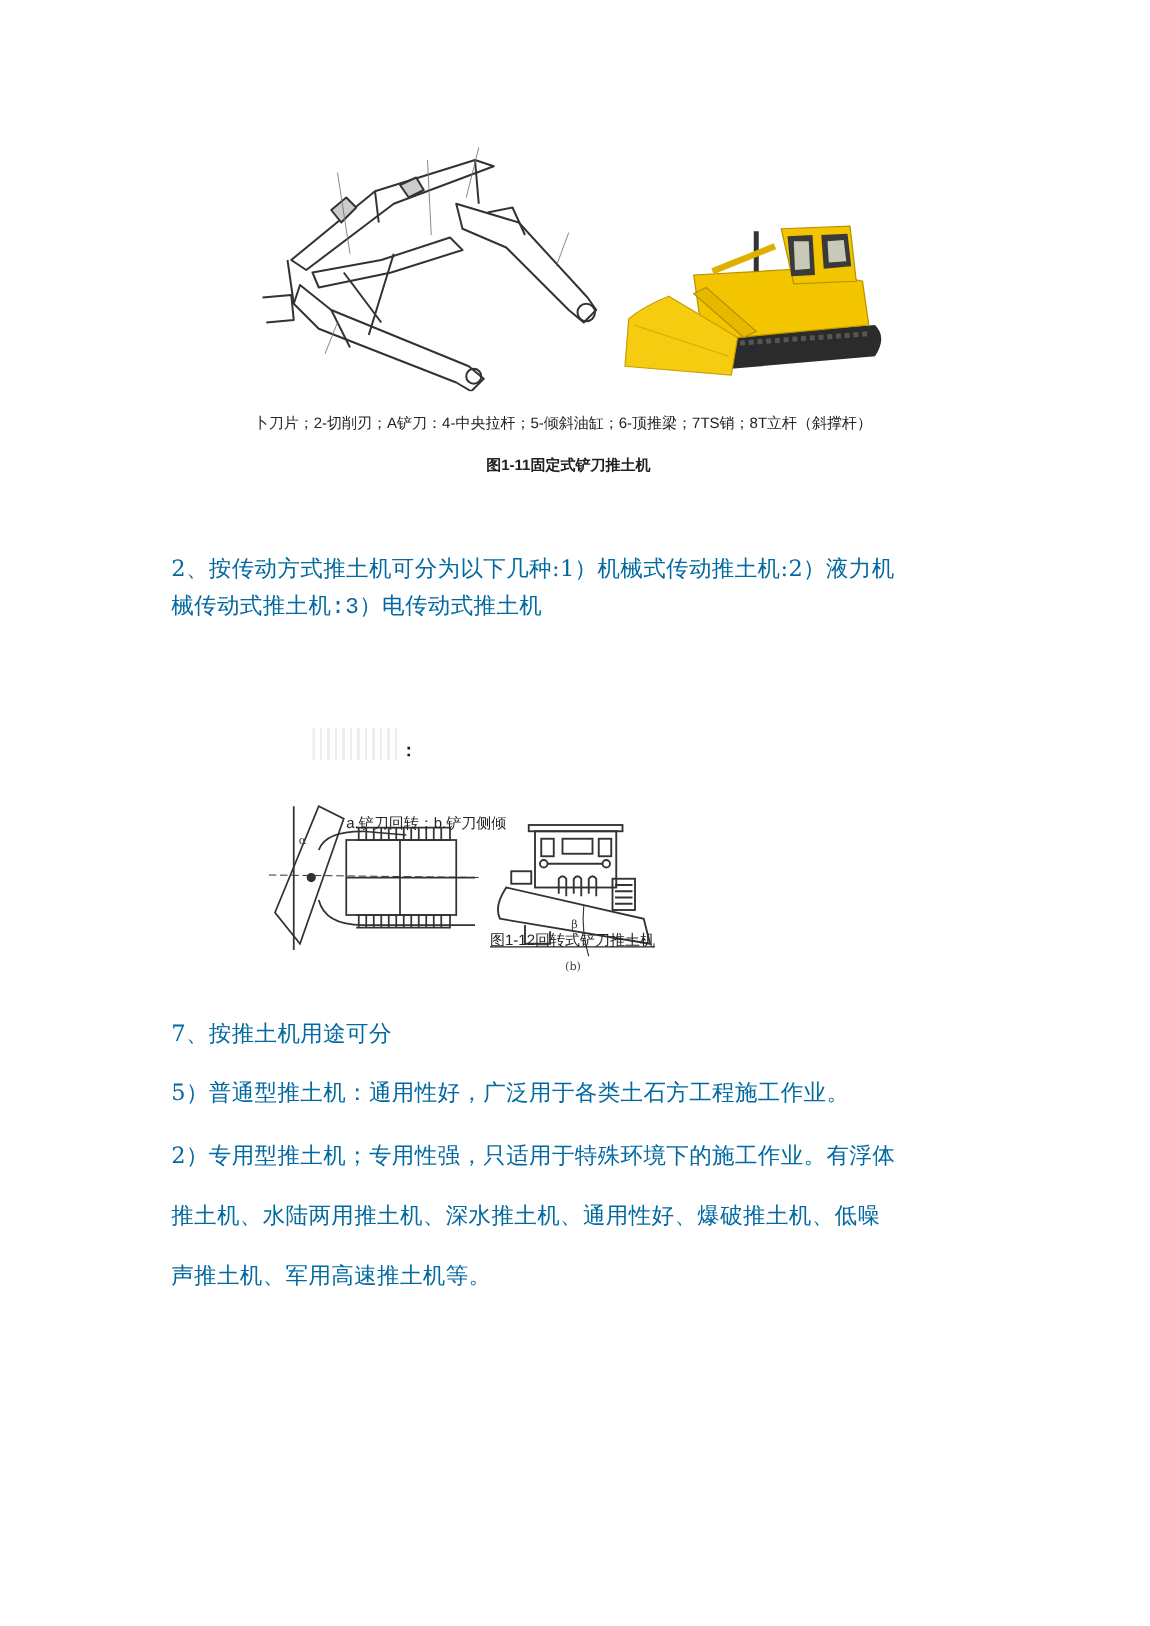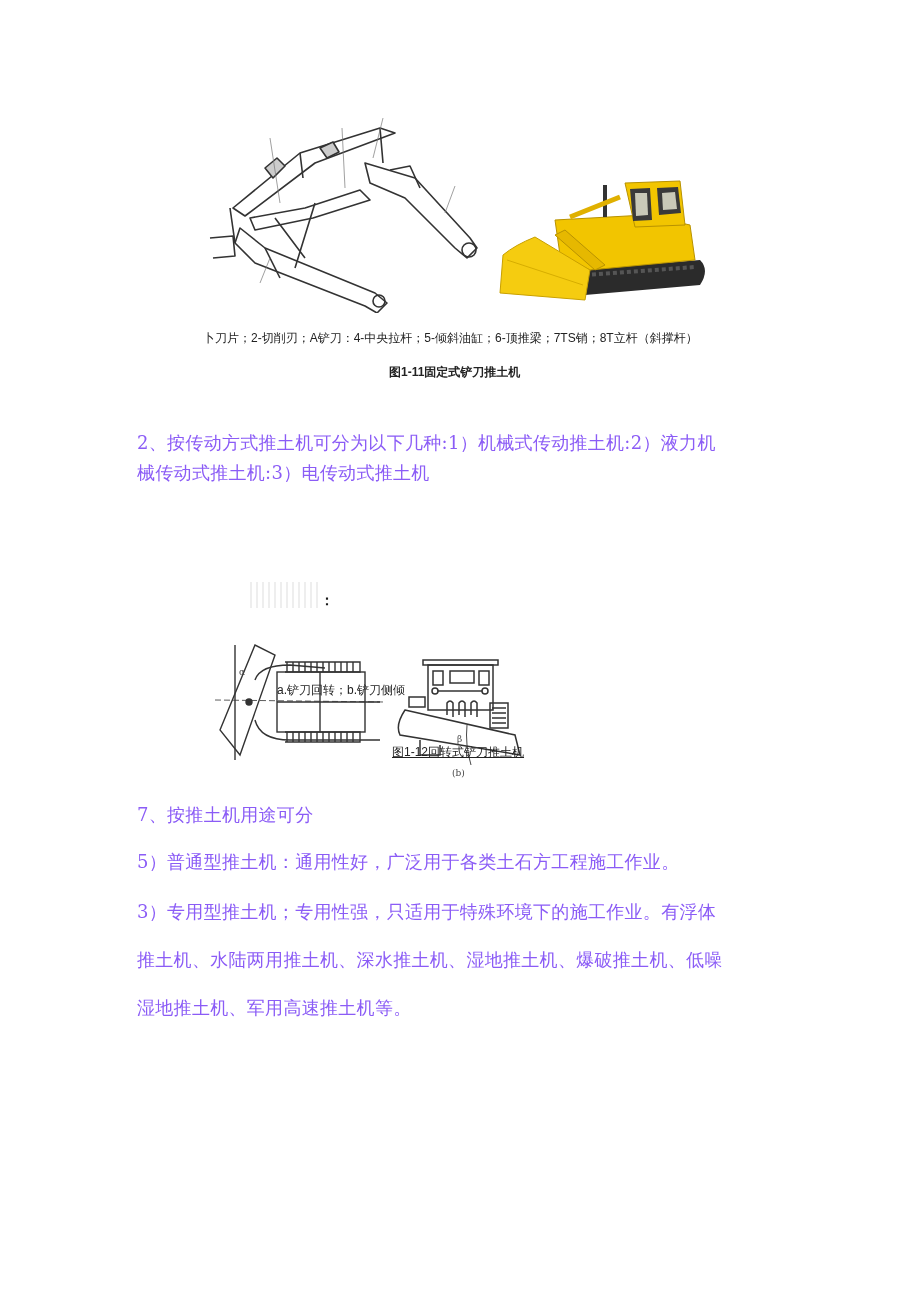--- a/index.html
+++ b/index.html
@@ -1,21 +1,21 @@
 <!DOCTYPE html>
 <html><head>
   <meta charset="utf-8">
   <style>
     html, body { margin: 0; padding: 0; background: #ffffff; }
     body { width: 920px; height: 1301px; position: relative; overflow: hidden;
            font-family: "DejaVu Serif", "Liberation Serif", serif; color: #1a1a1a; }
     .abs { position: absolute; text-align: right; }
     .sans { font-family: "Liberation Sans", "DejaVu Sans", sans-serif; }
     .caption { font-size: 12px; color: #222; white-space: nowrap; }
-    .para { font-size: 18px; line-height: 30px; color: #8b5cf6; white-space: nowrap; letter-spacing: 0.3px; }
+    .para { font-size: 18px; line-height: 30px; color: #0369a1; white-space: nowrap; letter-spacing: 0.3px; margin-top: 13px; }
     svg { display: block; }
   </style>
 </head>
 <body>
 
 <div class="abs" style="left:205px; top:108px; width:290px; height:205px;">
   <svg width="290" height="205" viewBox="0 0 290 205">
     <g fill="none" stroke="#333" stroke-width="1.6" stroke-linejoin="round">
 
       <path d="M28 100 L95 45 L175 20 L190 25 L110 55 L40 108 Z"></path>
@@ -64,21 +64,21 @@
 
     <path d="M8 80 Q20 70 40 62 L95 95 L90 125 L5 118 Z" fill="#f5cc10" stroke="#c9a000"></path>
     <path d="M12 85 L88 110" stroke="#d6ad00" stroke-width="1"></path>
   </svg>
 </div>
 
 <div class="abs sans caption" style="left:203px; top:330px;">卜刀片；2-切削刃；A铲刀：4-中央拉杆；5-倾斜油缸；6-顶推梁；7TS销；8T立杆（斜撑杆）</div>
 <div class="abs sans caption" style="left:389px; top:364px;font-weight:bold;">图1-11固定式铲刀推土机</div>
 
 <div class="abs para" style="left:137px; top:428px;">2、按传动方式推土机可分为以下几种:1）机械式传动推土机:2）液力机</div>
-<div class="abs para" style="left:137px; top:458px;">械传动式推土机:3）电传动式推土机</div>
+<div class="abs para" style="left:137px; top:458px;font-family:Liberation Mono, monospace;">械传动式推土机:3）电传动式推土机</div>
 
 <div class="abs" style="left:250px; top:582px; width:70px; height:26px; background: repeating-linear-gradient(90deg, #eee 0 2px, transparent 2px 6px);"></div>
 <div class="abs sans" style="left:320px; top:592px; font-size:14px; font-weight:bold;">：</div>
 
 <div class="abs" style="left:215px; top:640px; width:170px; height:120px;">
   <svg width="170" height="120" viewBox="0 0 170 120">
     <g fill="none" stroke="#333" stroke-width="1.4">
       <path d="M20 5 L20 120"></path>
       <path d="M5 90 L40 5 L60 15 L25 115 Z"></path>
       <path d="M40 40 Q45 25 75 25 L110 28"></path>
@@ -113,20 +113,20 @@
       <rect x="14" y="42" width="16" height="10"></rect>
       <path d="M10 55 L120 80 L125 100 L5 80 Q0 70 10 55 Z" fill="#fff"></path>
       <path d="M25 85 L25 100 L45 100 L45 90"></path>
       <path d="M72 70 Q70 90 76 110" stroke-width="0.9"></path>
     </g>
     <text x="62" y="87" font-size="9" fill="#444" font-family="DejaVu Serif, serif">β</text>
     <text x="57" y="121" font-size="9" fill="#444" font-family="DejaVu Serif, serif">(b)</text>
   </svg>
 </div>
 
-<div class="abs sans caption" style="left:277px; top:682px; background:transparent;">a.铲刀回转；b.铲刀侧倾</div>
+<div class="abs sans caption" style="left:277px; top:650px; background:transparent;">a.铲刀回转；b.铲刀侧倾</div>
 <div class="abs sans caption" style="left:392px; top:744px;text-decoration:underline;">图1-12回转式铲刀推土机</div>
 
 <div class="abs para" style="left:137px; top:800px;">7、按推土机用途可分</div>
 <div class="abs para" style="left:137px; top:847px;">5）普通型推土机：通用性好，广泛用于各类土石方工程施工作业。</div>
-<div class="abs para" style="left:137px; top:897px;">3）专用型推土机；专用性强，只适用于特殊环境下的施工作业。有浮体</div>
-<div class="abs para" style="left:137px; top:945px;">推土机、水陆两用推土机、深水推土机、湿地推土机、爆破推土机、低噪</div>
-<div class="abs para" style="left:137px; top:993px;">湿地推土机、军用高速推土机等。</div>
+<div class="abs para" style="left:137px; top:897px;">2）专用型推土机；专用性强，只适用于特殊环境下的施工作业。有浮体</div>
+<div class="abs para" style="left:137px; top:945px;">推土机、水陆两用推土机、深水推土机、通用性好、爆破推土机、低噪</div>
+<div class="abs para" style="left:137px; top:993px;">声推土机、军用高速推土机等。</div>
 
 </body></html>

